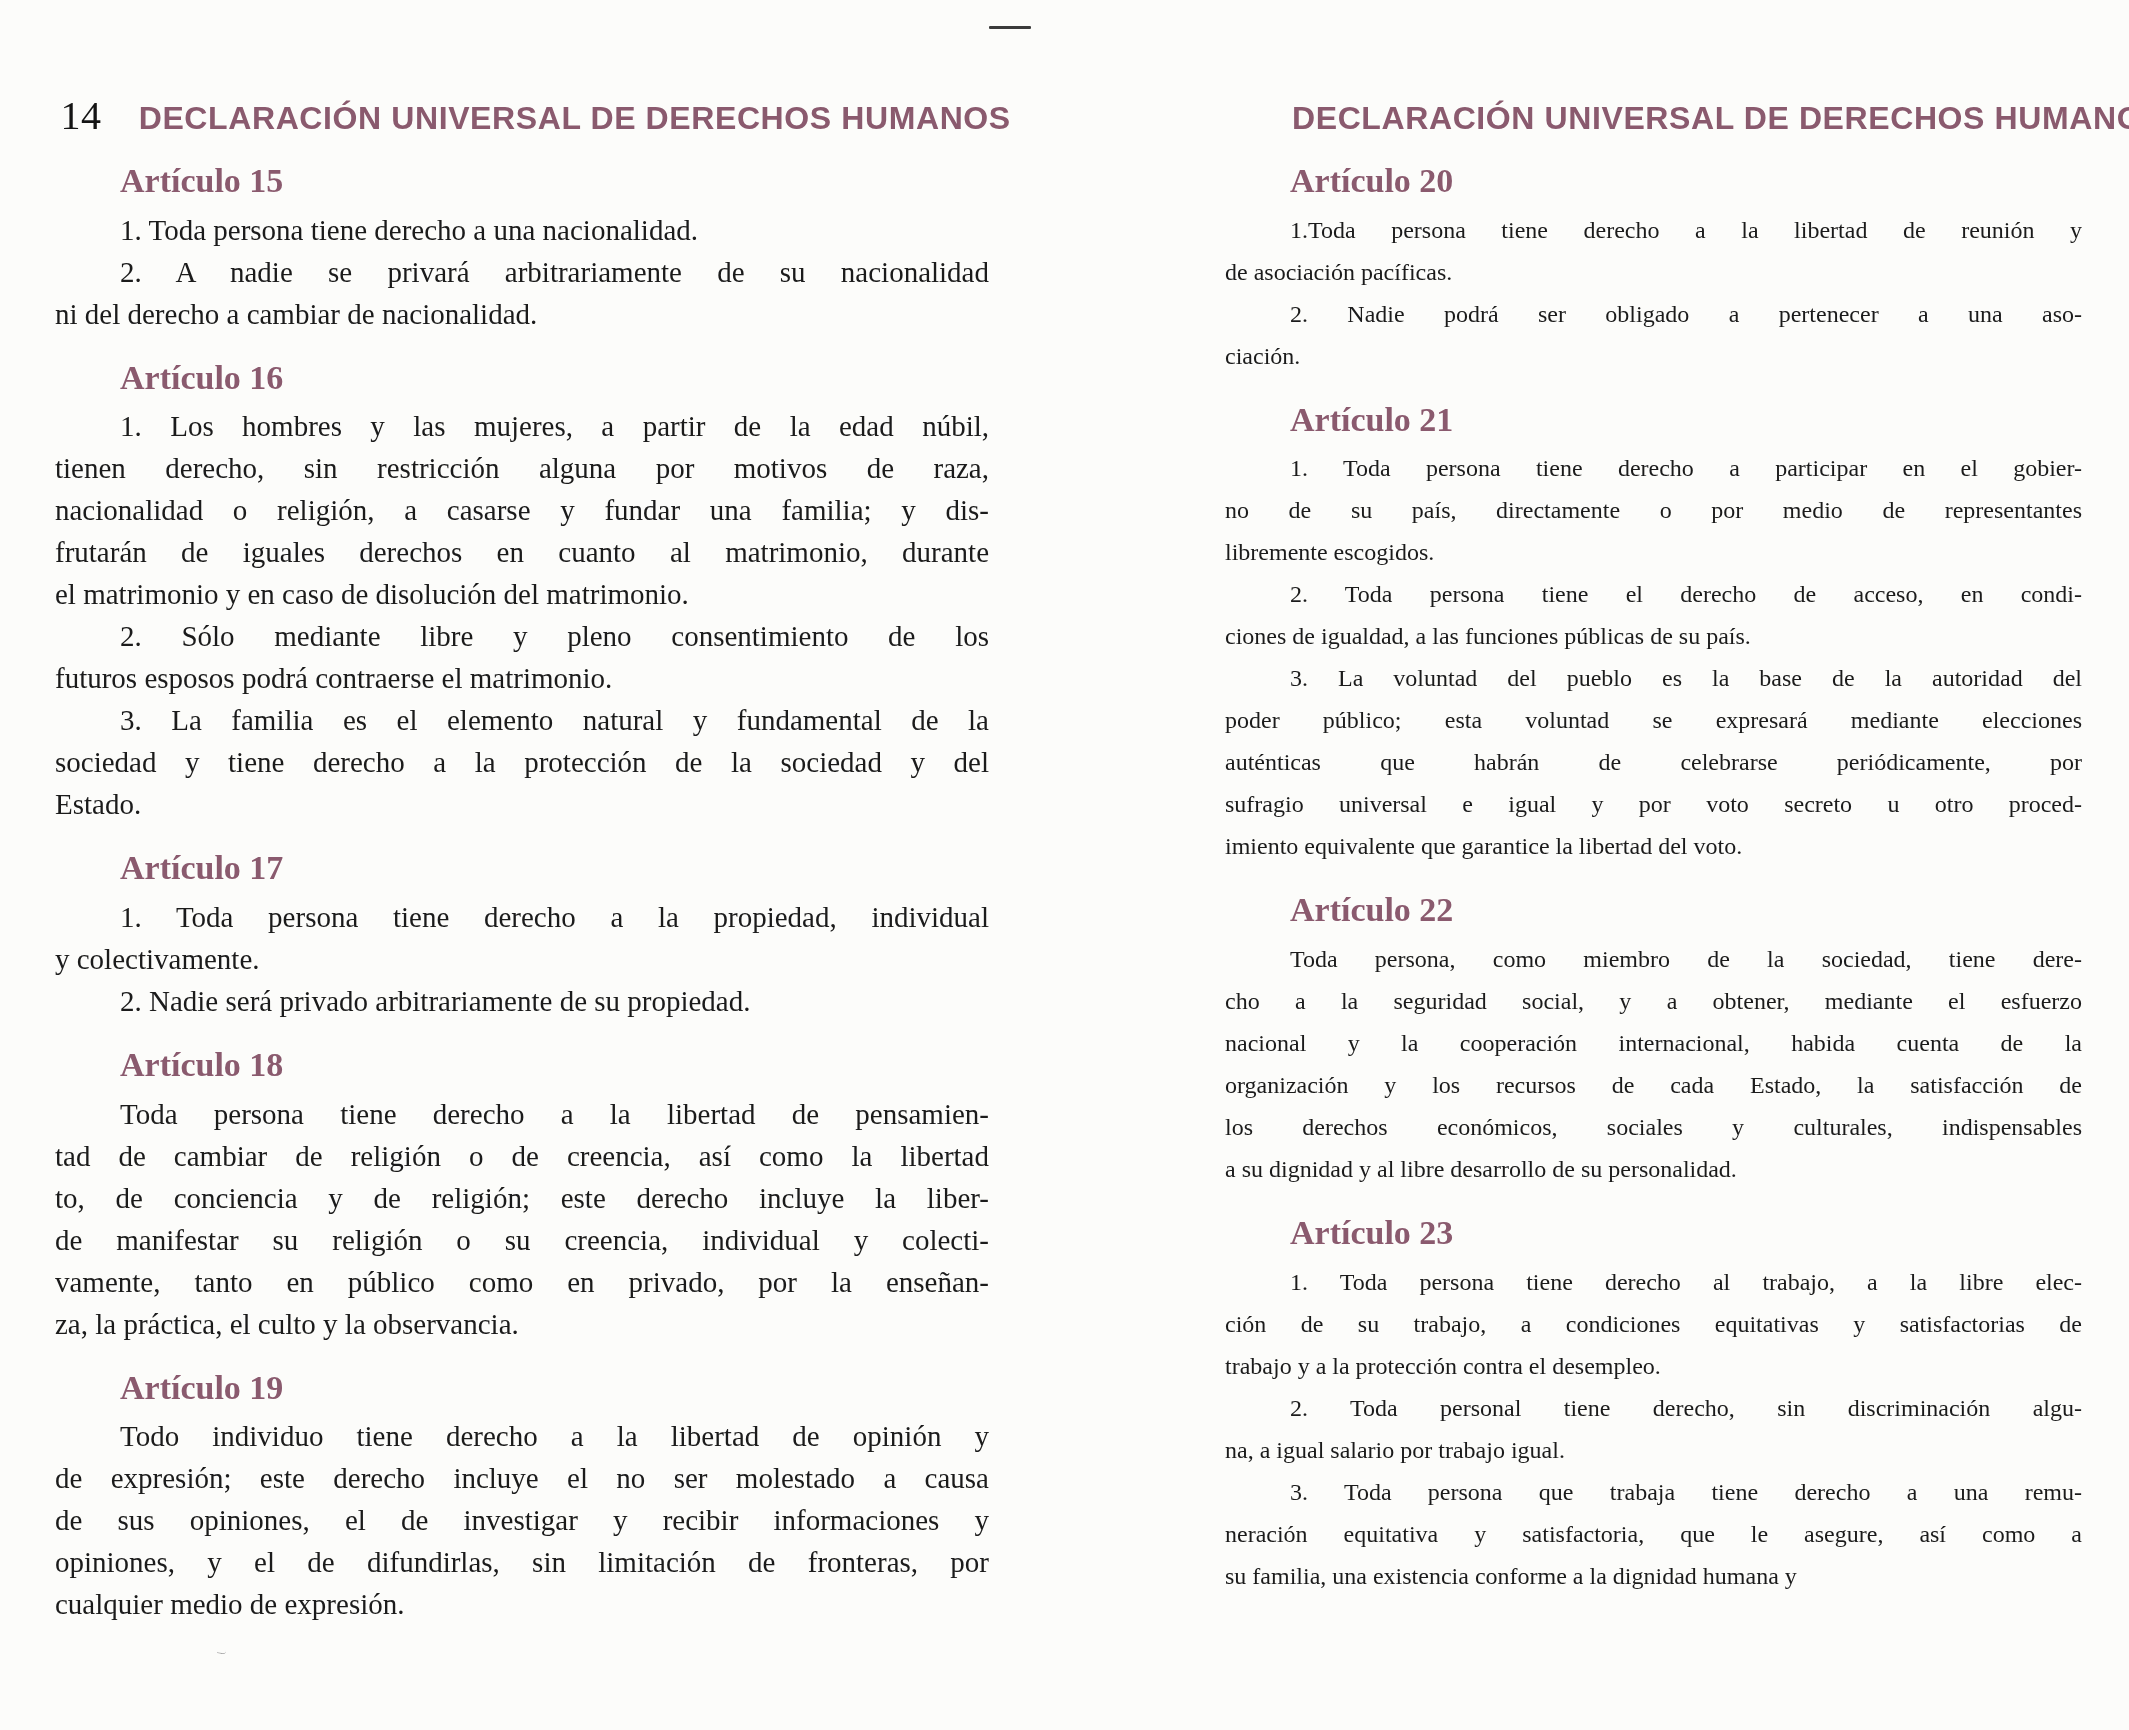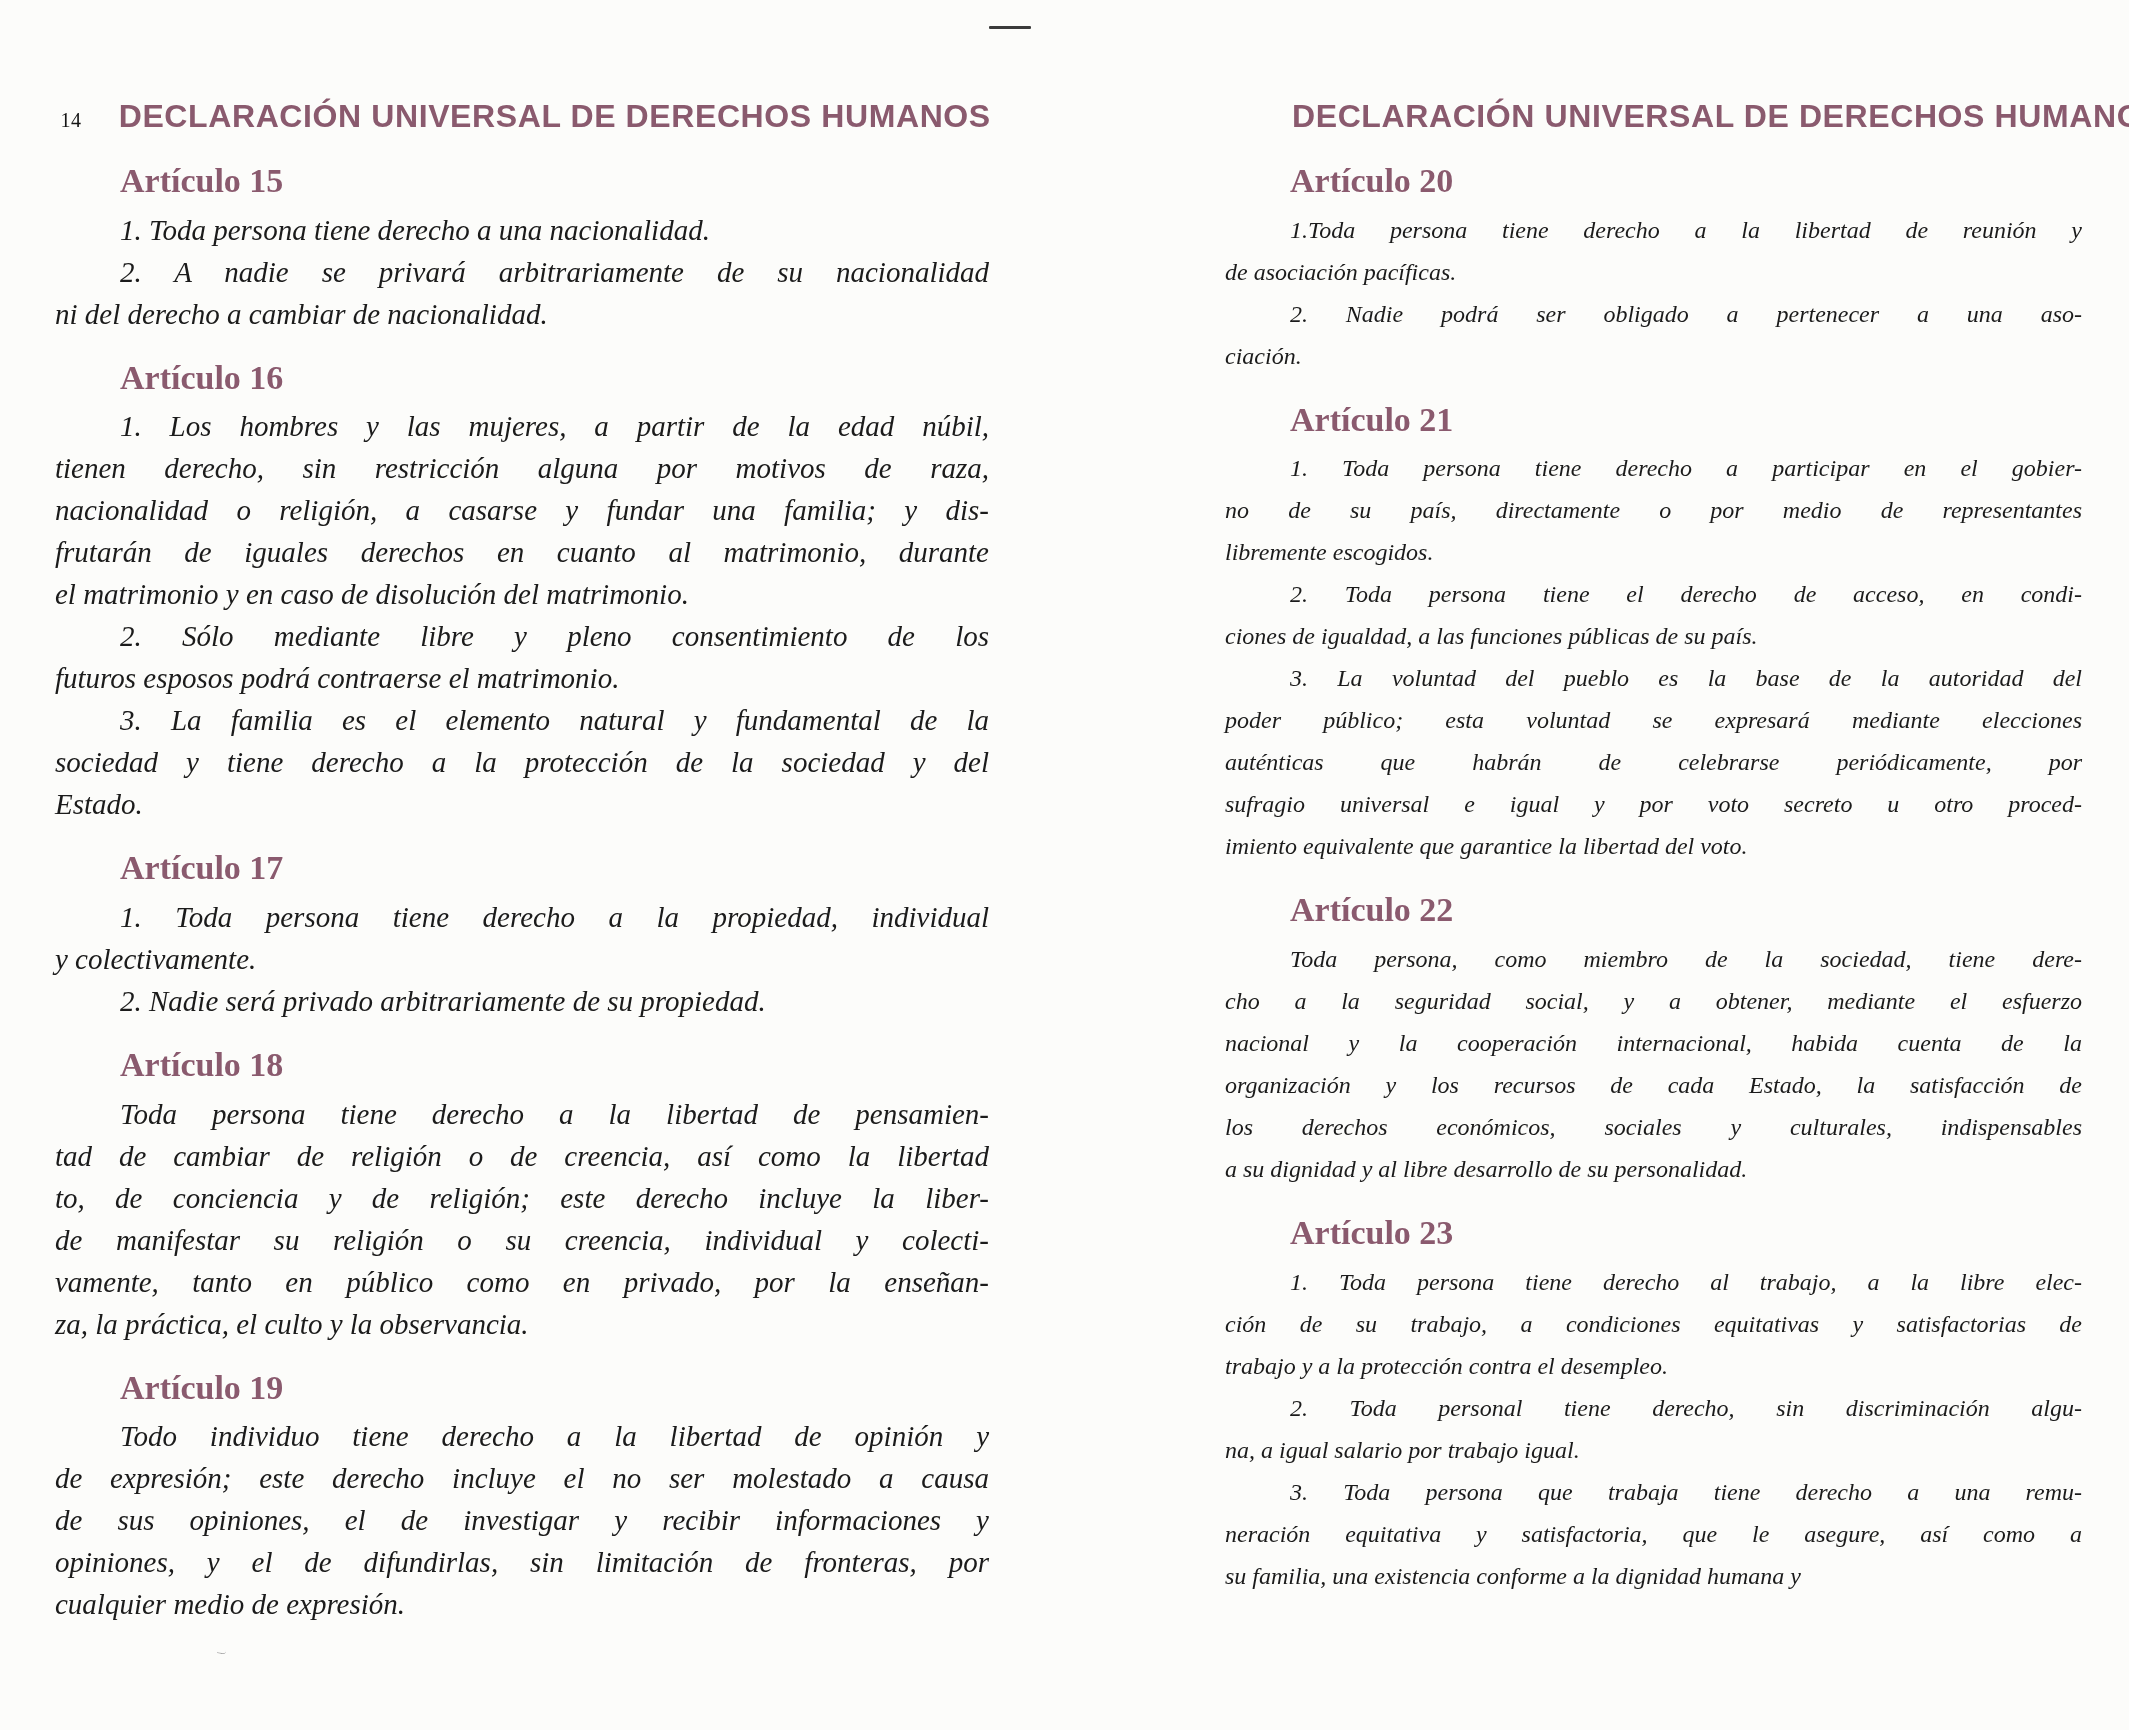--- a/index.html
+++ b/index.html
@@ -30,21 +30,21 @@
   .page-left{left:55px;width:934px;}
   .page-right{left:1225px;width:857px;}
 
   .pagehead{
     position:absolute;top:99px;left:0;right:0;
     display:flex;align-items:baseline;
   }
   .page-left  .pagehead{padding-left:5.5px;gap:37px;}
   .page-right .pagehead{padding-left:67px;justify-content:space-between;}
   .pagenum{
-    font-size:20px;line-height:34px;color:#141414;
+    font-size:40px;line-height:34px;color:#141414;
     letter-spacing:0.6px;white-space:nowrap;
   }
   .page-right .pagenum{margin-right:-7.8px;}
   .running-head{
     margin:0;font-size:32px;line-height:34px;font-weight:bold;
     color:var(--accent);letter-spacing:0.6px;white-space:nowrap;
     font-family:Liberation Sans, sans-serif;
   }
 
   .pagebody{position:absolute;top:151px;left:0;right:0;}
@@ -52,21 +52,20 @@
     margin:22px 0 6.7px 0;padding-left:65px;
     font-size:34px;line-height:42px;font-weight:bold;
     color:var(--accent);
   }
   .article-title.first-title{margin-top:9px;}
   .para{margin:0;}
   .line{
     font-size:29px;line-height:42px;
     text-align:justify;text-align-last:justify;
     text-justify:inter-word;
-    font-style:italic;
   }
   .page-right .line{font-size:24px;}
   .line.first{text-indent:65px;}
   .line.last{text-align:left;text-align-last:left;}
 </style>
 </head>
 <body>
 
 <div class="spread">
 

